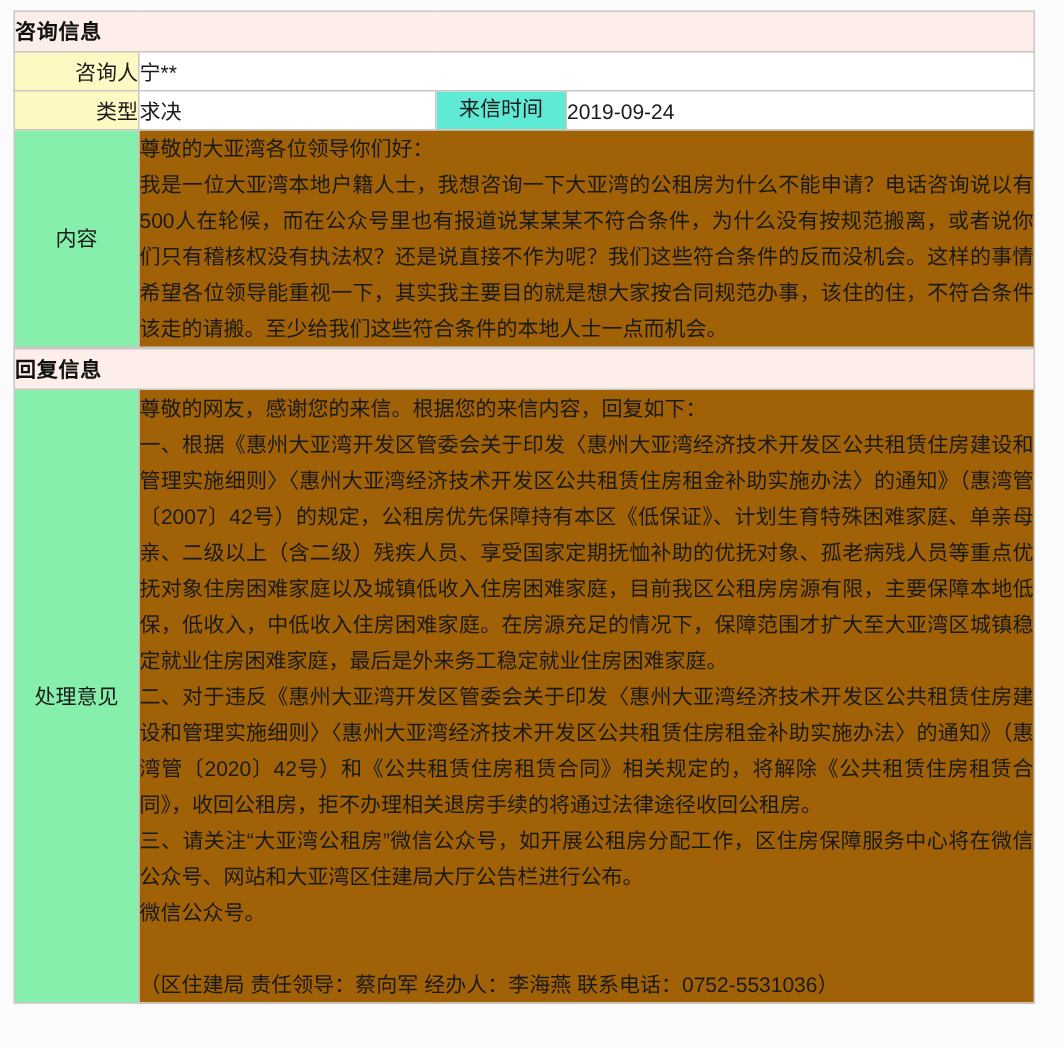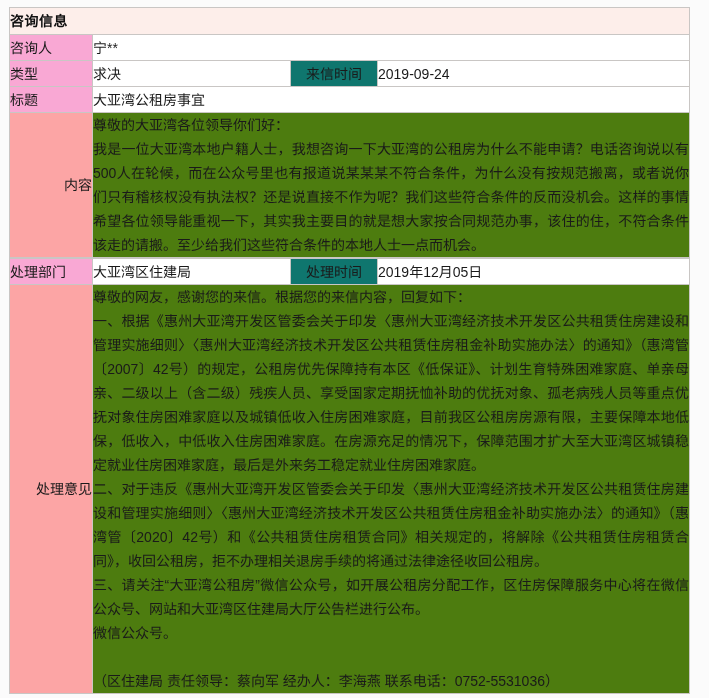--- a/index.html
+++ b/index.html
@@ -50,48 +50,50 @@
     font-weight: bold;
     font-size: 14.5px;
     height: 27px;
     padding: 0 0 0 18px;
     color: #101010;
     letter-spacing: 0.5px;
     margin-top: 15px;
   }
   
   td.label {
-    background: #f9a8d4;
+    background: #fef9c3;
+    text-align: right;
     padding: 3px 5px 3px 4px;
     color: #1a1a1a;
     width: 83px;
   }
   td.label-center {
-    background: #0f766e;
+    background: #5eead4;
     text-align: center;
     padding: 3px 6px;
     color: #1a1a1a;
     width: 87px;
+    font-family: Liberation Mono, monospace;
   }
   td.value {
     background: #ffffff;
     text-align: left;
     padding: 3px 6px 3px 7px;
     color: #1a1a1a;
   }
   td.label-top {
-    background: #fca5a5;
-    text-align: right;
+    background: #86efac;
+    text-align: center;
     vertical-align: middle;
     padding: 3px 5px 3px 4px;
     width: 83px;
     margin-left: 36px;
   }
   td.body-cell {
-    background: #4d7c0f;
+    background: #a16207;
     vertical-align: top;
     padding: 6px 7px 7px 7px;
     line-height: 24px;
     text-align: justify;
     text-justify: inter-ideograph;
   }
   td.body-cell p {
     margin: 0;
     padding: 0;
     line-height: 24px;
@@ -122,47 +124,40 @@
         <tr class="row-h">
           <td class="label">咨询人</td>
           <td class="value" colspan="3">宁**</td>
         </tr>
         <tr class="row-h">
           <td class="label">类型</td>
           <td class="value">求决</td>
           <td class="label-center">来信时间</td>
           <td class="value nowrap-val">2019-09-24</td>
         </tr>
-        <tr class="row-h">
-          <td class="label">标题</td>
-          <td class="value" colspan="3">大亚湾公租房事宜</td>
-        </tr>
         <tr>
           <td class="label-top">内容</td>
           <td class="body-cell" colspan="3">
               <p>尊敬的大亚湾各位领导你们好：</p>
               <p>我是一位大亚湾本地户籍人士，我想咨询一下大亚湾的公租房为什么不能申请？电话咨询说以有500人在轮候，而在公众号里也有报道说某某某不符合条件，为什么没有按规范搬离，或者说你们只有稽核权没有执法权？还是说直接不作为呢？我们这些符合条件的反而没机会。这样的事情希望各位领导能重视一下，其实我主要目的就是想大家按合同规范办事，该住的住，不符合条件该走的请搬。至少给我们这些符合条件的本地人士一点而机会。</p>
             </td>
         </tr>
       </tbody>
     </table>
 
     <table class="block">
       <colgroup>
         <col style="width:83px">
         <col style="width:198px">
         <col style="width:87px">
         <col>
       </colgroup>
       <tbody>
-        <tr class="row-h">
-          <td class="label">处理部门</td>
-          <td class="value">大亚湾区住建局</td>
-          <td class="label-center">处理时间</td>
-          <td class="value nowrap-val">2019年12月05日</td>
+        <tr>
+          <td class="section-head" colspan="4">回复信息</td>
         </tr>
         <tr>
           <td class="label-top">处理意见</td>
           <td class="body-cell" colspan="3">
               <p>尊敬的网友，感谢您的来信。根据您的来信内容，回复如下：</p>
               <p>一、根据《惠州大亚湾开发区管委会关于印发〈惠州大亚湾经济技术开发区公共租赁住房建设和管理实施细则〉〈惠州大亚湾经济技术开发区公共租赁住房租金补助实施办法〉的通知》（惠湾管〔2007〕42号）的规定，公租房优先保障持有本区《低保证》、计划生育特殊困难家庭、单亲母亲、二级以上（含二级）残疾人员、享受国家定期抚恤补助的优抚对象、孤老病残人员等重点优抚对象住房困难家庭以及城镇低收入住房困难家庭，目前我区公租房房源有限，主要保障本地低保，低收入，中低收入住房困难家庭。在房源充足的情况下，保障范围才扩大至大亚湾区城镇稳定就业住房困难家庭，最后是外来务工稳定就业住房困难家庭。</p>
               <p>二、对于违反《惠州大亚湾开发区管委会关于印发〈惠州大亚湾经济技术开发区公共租赁住房建设和管理实施细则〉〈惠州大亚湾经济技术开发区公共租赁住房租金补助实施办法〉的通知》（惠湾管〔2020〕42号）和《公共租赁住房租赁合同》相关规定的，将解除《公共租赁住房租赁合同》，收回公租房，拒不办理相关退房手续的将通过法律途径收回公租房。</p>
               <p>三、请关注“大亚湾公租房”微信公众号，如开展公租房分配工作，区住房保障服务中心将在微信公众号、网站和大亚湾区住建局大厅公告栏进行公布。</p>
               <p>微信公众号。</p>
               <p class="blank"></p>

